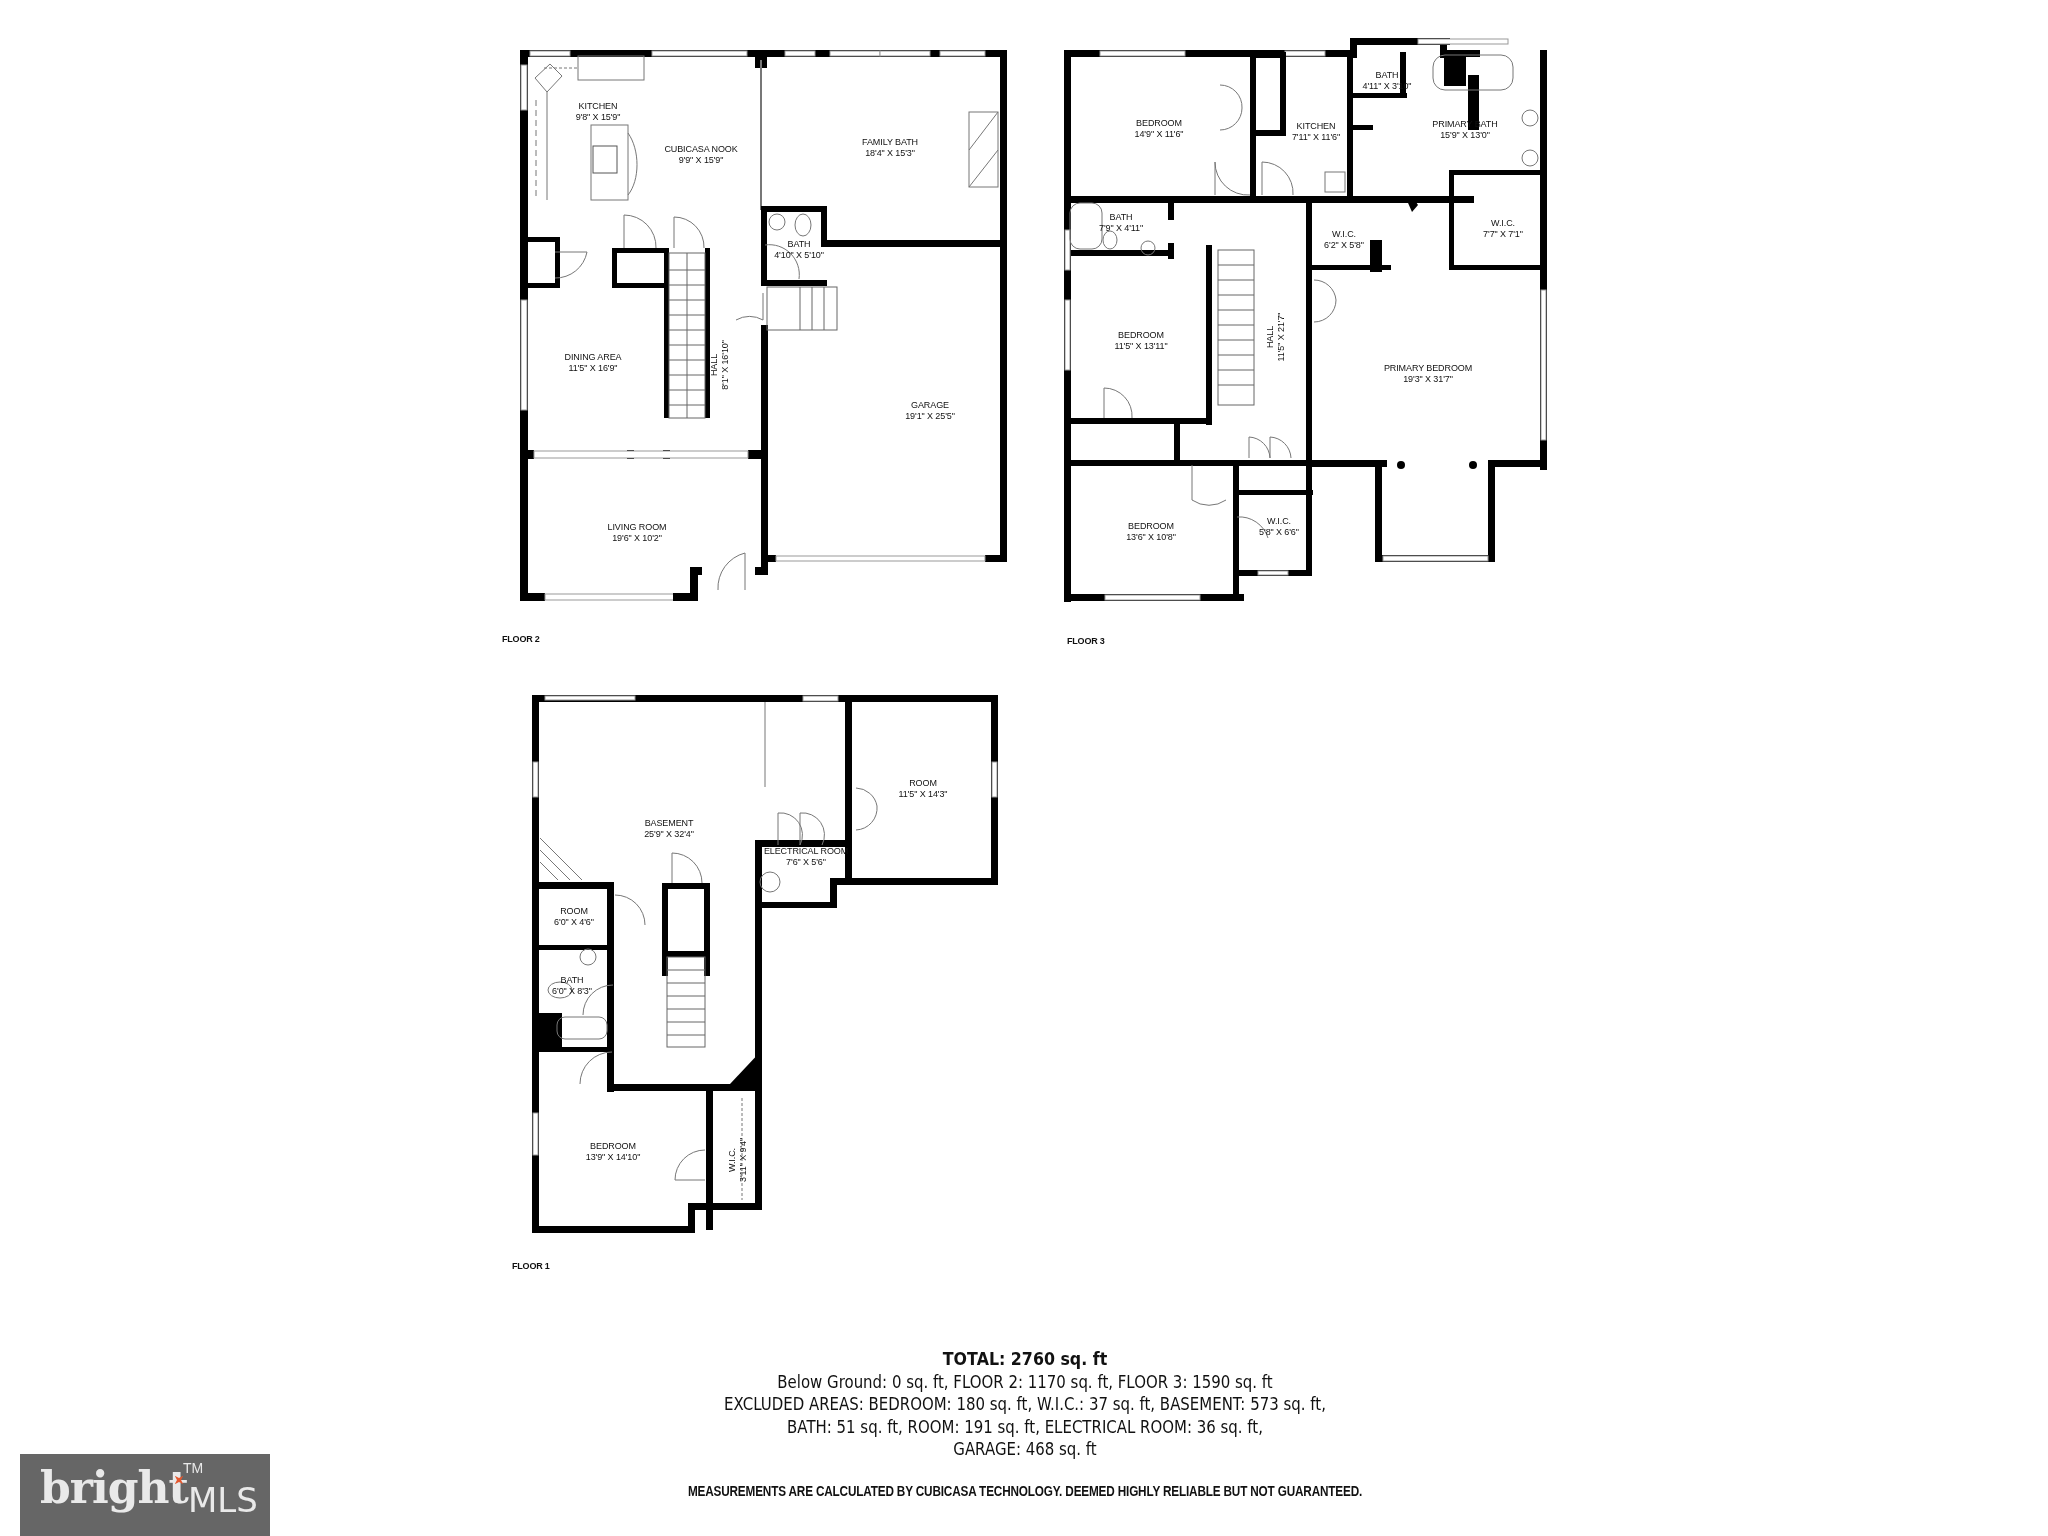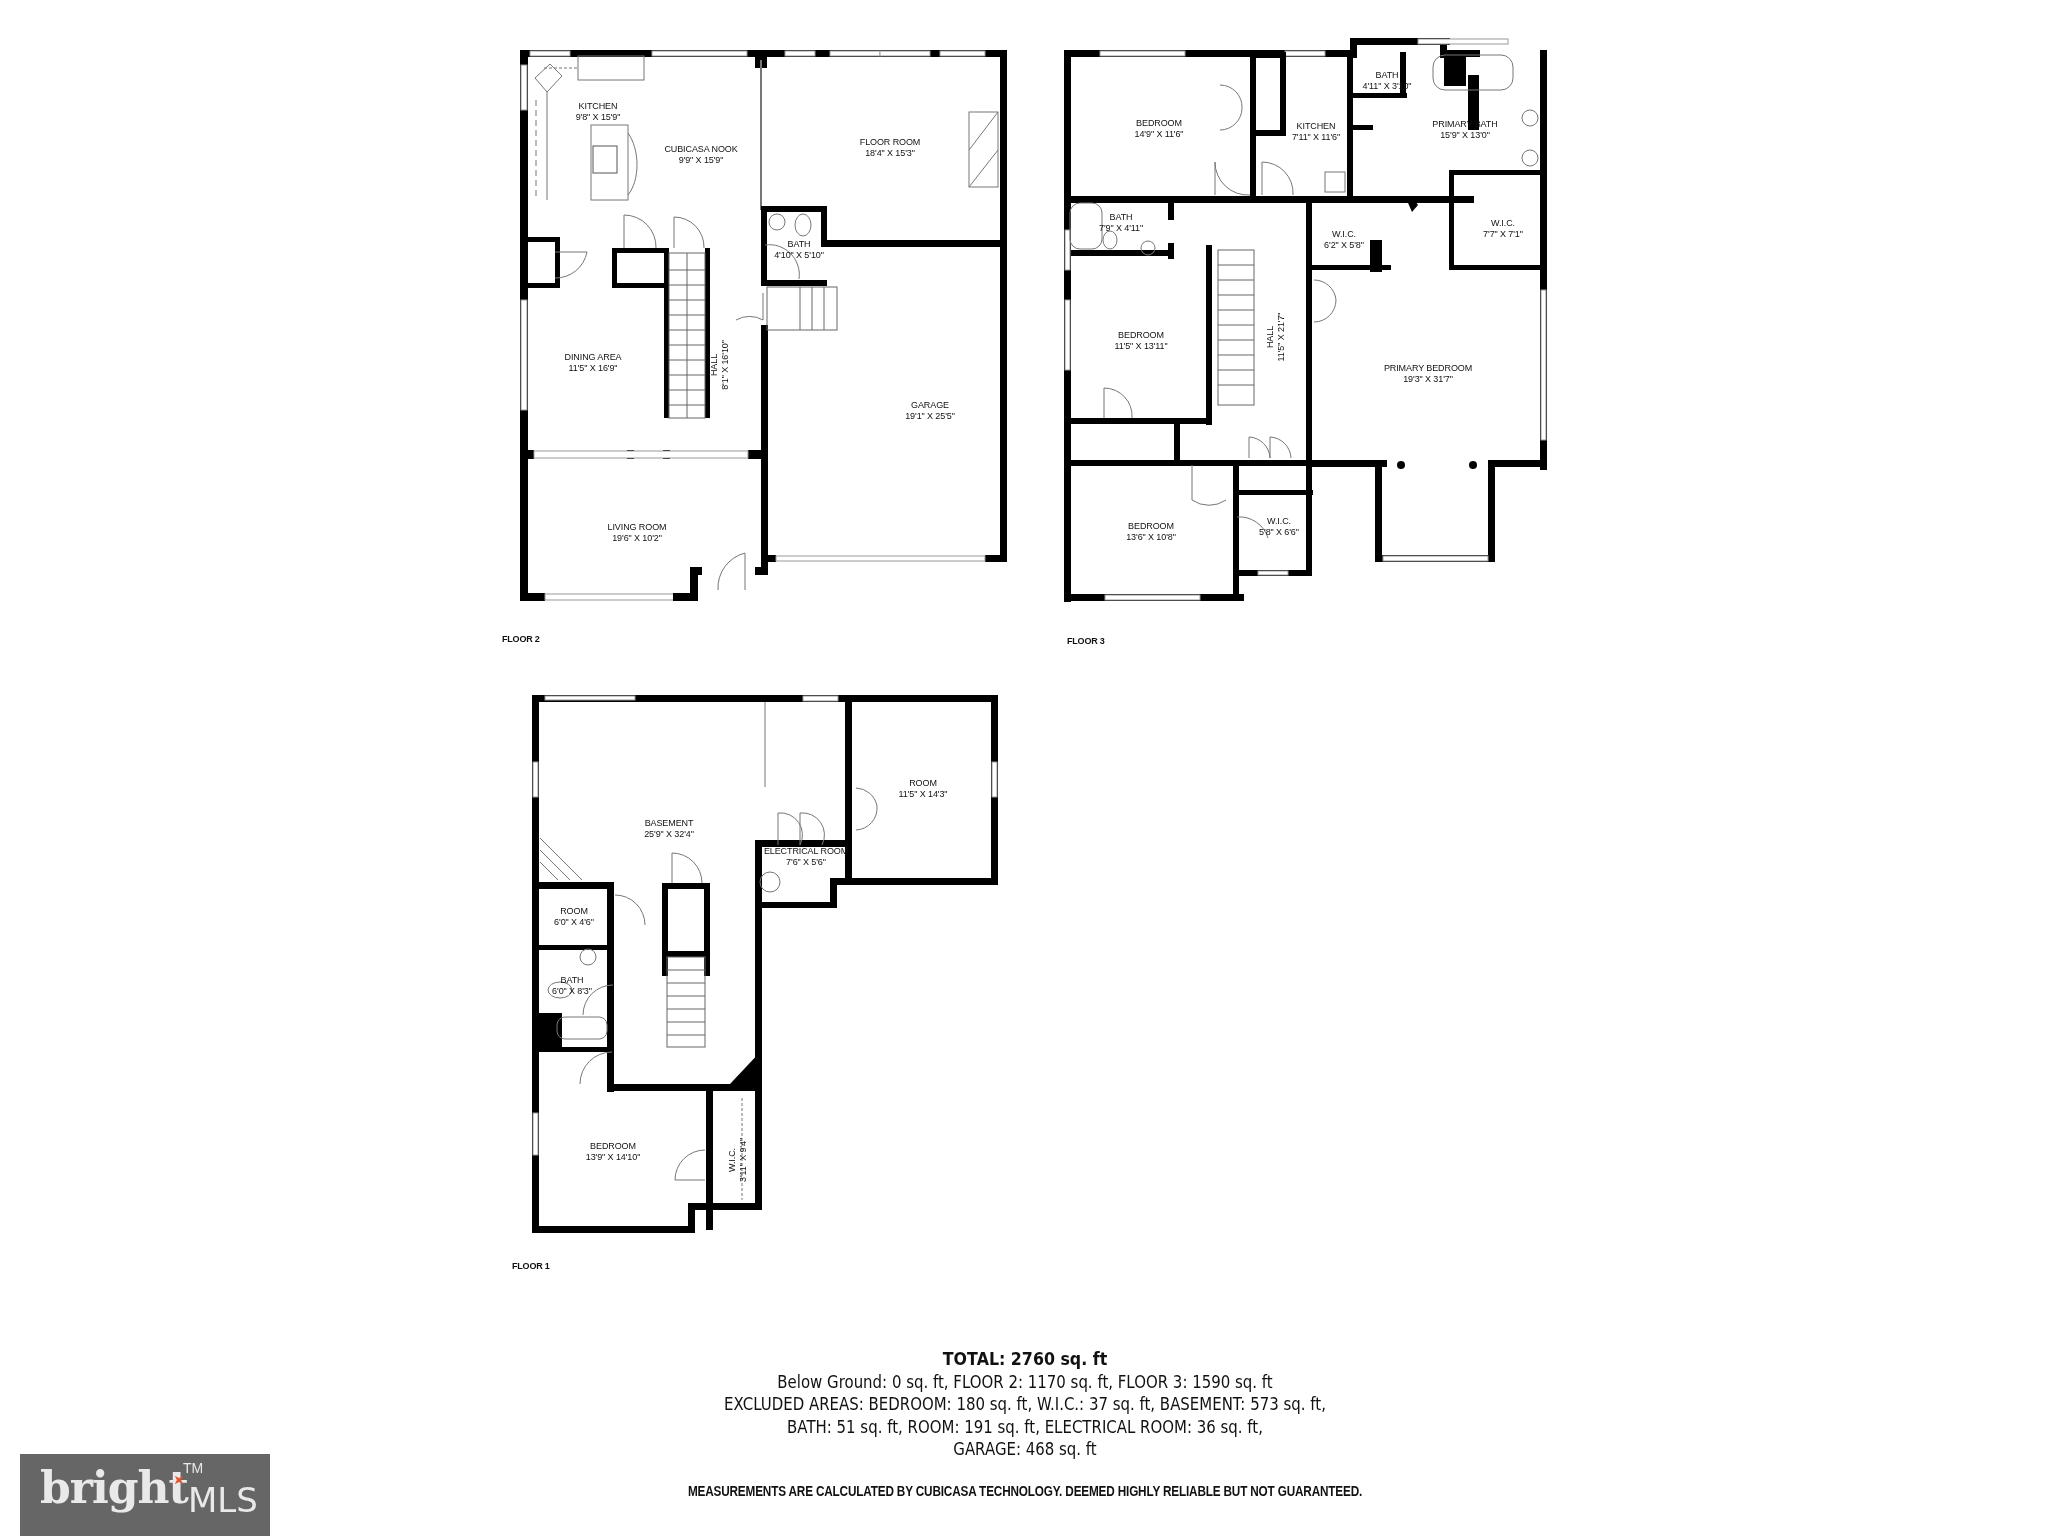--- a/index.html
+++ b/index.html
@@ -303,21 +303,21 @@
 <div>
   <div class="room-label" style="left:598px;top:112px">
       <span class="rn">KITCHEN</span>
       <span class="rd">9'8" X 15'9"</span>
     </div>
   <div class="room-label" style="left:701px;top:155px">
       <span class="rn">CUBICASA NOOK</span>
       <span class="rd">9'9" X 15'9"</span>
     </div>
   <div class="room-label" style="left:890px;top:148px">
-      <span class="rn">FLOOR ROOM</span>
+      <span class="rn">FAMILY BATH</span>
       <span class="rd">18'4" X 15'3"</span>
     </div>
   <div class="room-label" style="left:799px;top:250px">
       <span class="rn">BATH</span>
       <span class="rd">4'10" X 5'10"</span>
     </div>
   <div class="room-label" style="left:593px;top:363px">
       <span class="rn">DINING AREA</span>
       <span class="rd">11'5" X 16'9"</span>
     </div>

